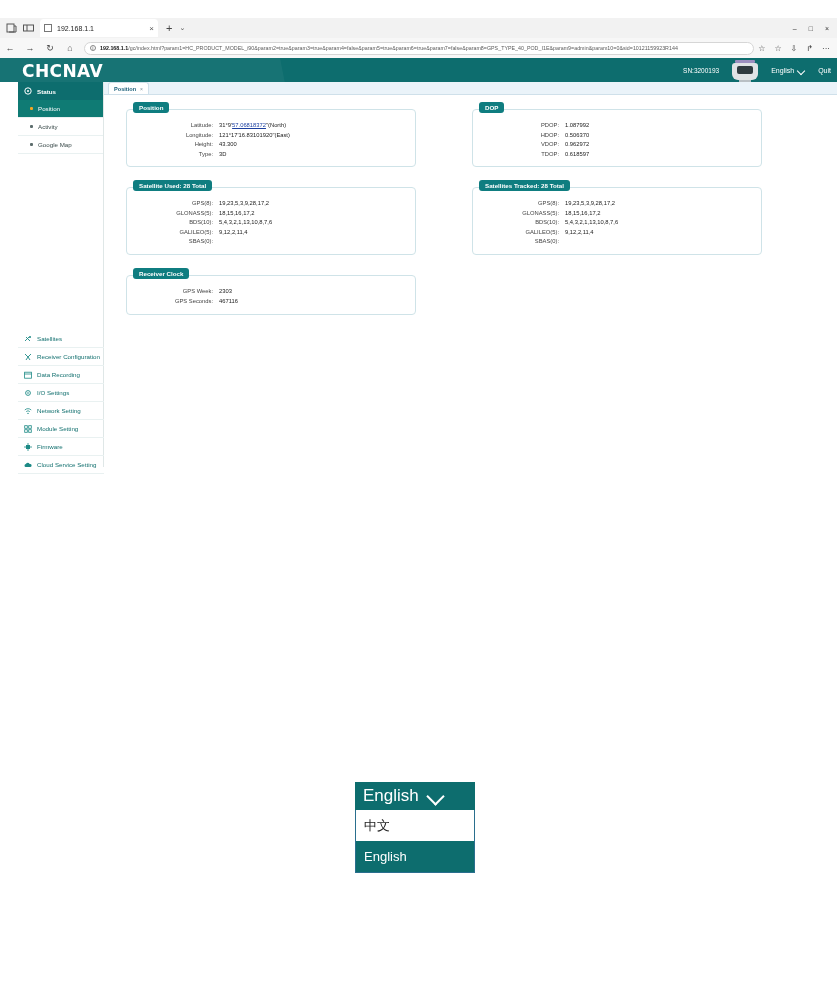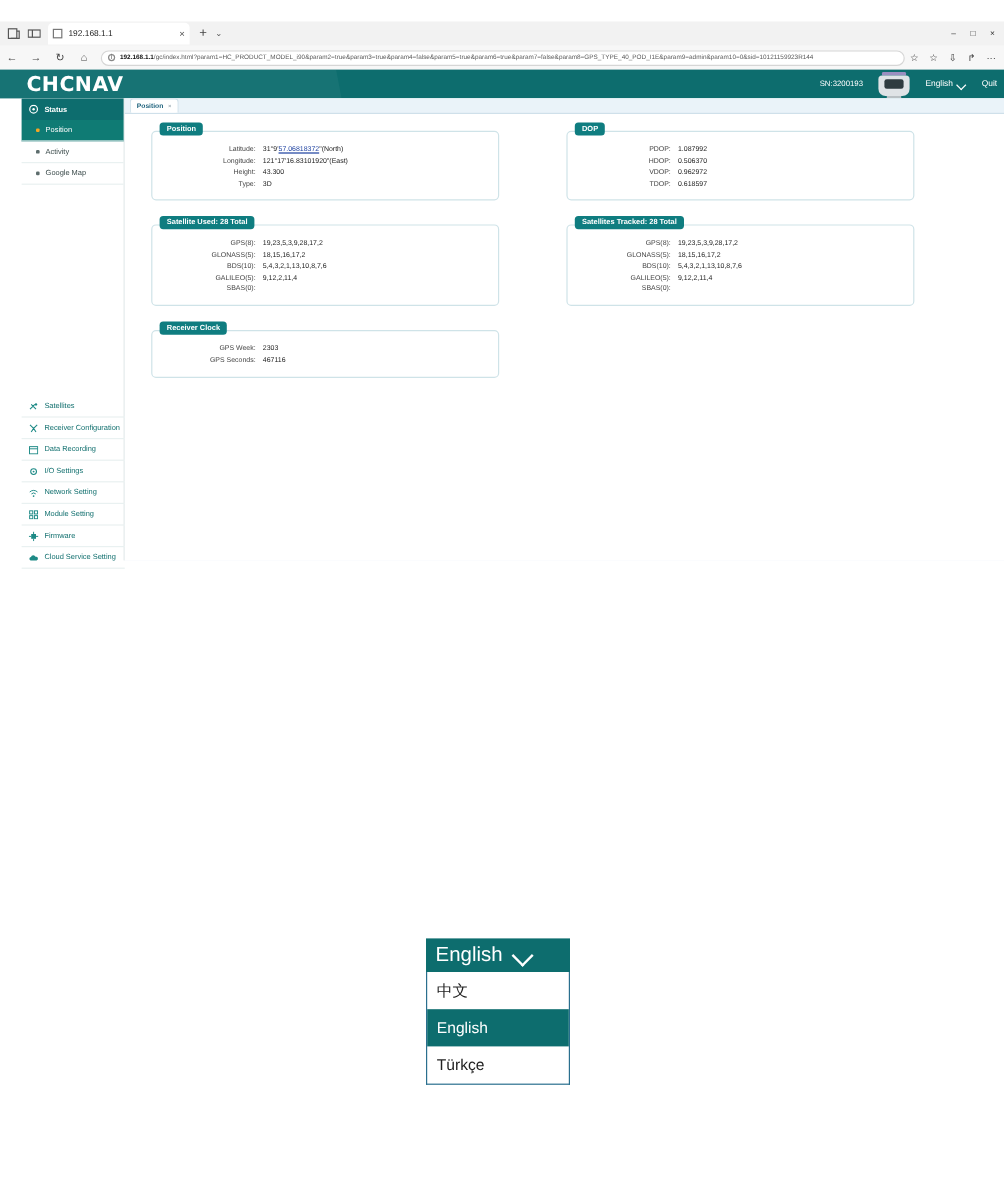--- a/index.html
+++ b/index.html
@@ -414,17 +414,16 @@
   </div>
 
   <div class="langpop">
     <div class="lp-head">
       <span class="lp-label">English</span>
       <span class="lp-chev"></span>
     </div>
     <div class="lp-list">
       <div class="lp-item">中文</div>
       <div class="lp-item sel">English</div>
-      <div class="lp-item">Türkçe</div>
     </div>
   </div>
 
 </div>
 
 </body></html>

